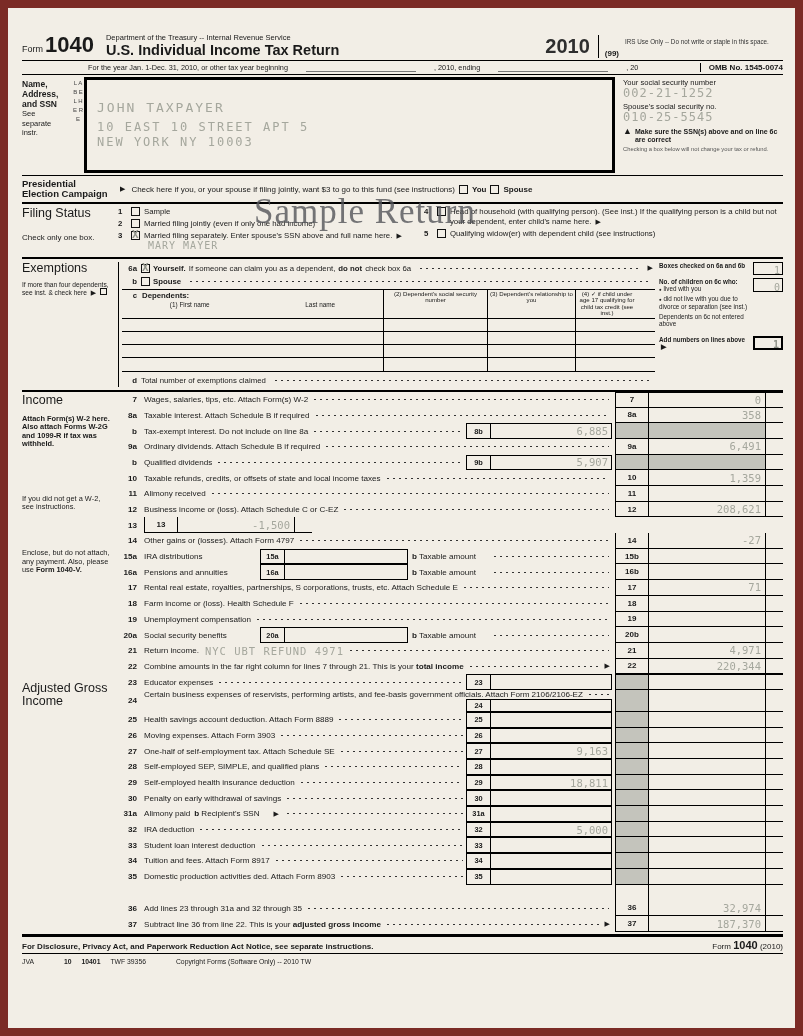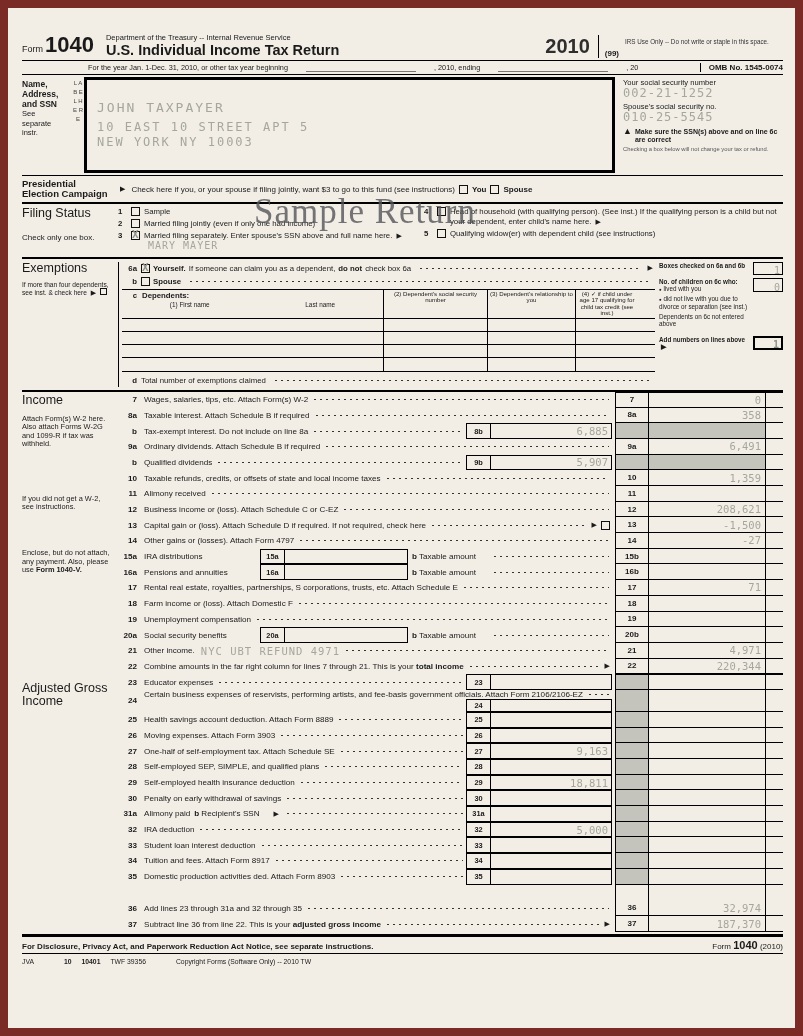--- a/index.html
+++ b/index.html
@@ -89,21 +89,21 @@
   .exr-pair{display:flex;margin-bottom:3px}
   .exr-txt{flex:1;padding-right:3px}
   .exr-val{width:30px;flex:none;border:1px solid #000;font-family:"DejaVu Sans Mono",monospace;color:#a5a79d;font-size:10px;text-align:right;padding:0 2px;display:flex;align-items:flex-end;justify-content:flex-end;min-height:13px}
   .exr-val.thick{border-width:2px;font-weight:bold;color:#8f9288}
   .exr-spacer{width:30px;flex:none}
   .bullet{font-size:4.5px;vertical-align:middle}
   .exr-pair.add{margin-top:9px}
   
   .inc,.agi{padding:0}
   .inc .sb-title{margin-top:2px}
-  .inc .sb-note.n1{margin-top:8px;font-weight:normal}
+  .inc .sb-note.n1{margin-top:8px;font-weight:bold}
   .inc .sb-note.n2{margin-top:46px}
   .inc .sb-note.n3{margin-top:38px}
   .agi .sb-title{margin-top:8px}
   .rows{flex:1;display:flex;flex-direction:column;min-width:0}
   .frow{display:flex;align-items:stretch;min-height:15.7px;font-size:8.1px}
   .frow.spacer{min-height:16px}
   .frow .ln{width:26px;font-weight:bold;text-align:right;padding-right:7px;flex:none;align-self:center}
   .mid{flex:1;display:flex;align-items:center;min-width:0;padding-right:3px;flex-wrap:wrap}
   .lbl{line-height:9px}
   .lbl.fixed{flex:0 0 116px}
@@ -464,26 +464,20 @@
           <div class="mid">
             <span class="lbl">Business income or (loss). Attach Schedule C or C-EZ</span>
             <span class="dots"></span>
           </div>
           <span class="rn">12</span>
           <span class="amt">208,621</span>
           <span class="tail"></span>
         </div>
         <div class="frow">
           <span class="ln">13</span>
-          <div class="mid">
-            <span class="lbl">Capital gain or (loss). Attach Schedule D if required. If not required, check here</span>
-            <span class="dots"></span>
-            <span class="arr">▶</span>
-            <span class="cb line-checkbox"></span>
-          </div>
           <span class="rn">13</span>
           <span class="amt">-1,500</span>
           <span class="tail"></span>
         </div>
         <div class="frow">
           <span class="ln">14</span>
           <div class="mid">
             <span class="lbl">Other gains or (losses). Attach Form 4797</span>
             <span class="dots"></span>
           </div>
@@ -529,21 +523,21 @@
             <span class="lbl">Rental real estate, royalties, partnerships, S corporations, trusts, etc. Attach Schedule E</span>
             <span class="dots"></span>
           </div>
           <span class="rn">17</span>
           <span class="amt">71</span>
           <span class="tail"></span>
         </div>
         <div class="frow">
           <span class="ln">18</span>
           <div class="mid">
-            <span class="lbl">Farm income or (loss). Attach Domestic F</span>
+            <span class="lbl">Farm income or (loss). Health Schedule F</span>
             <span class="dots"></span>
           </div>
           <span class="rn">18</span>
           <span class="amt"></span>
           <span class="tail"></span>
         </div>
         <div class="frow">
           <span class="ln">19</span>
           <div class="mid">
             <span class="lbl">Unemployment compensation</span>
@@ -565,21 +559,21 @@
             <span class="subt">Taxable amount</span>
             <span class="dots"></span>
           </div>
           <span class="rn">20b</span>
           <span class="amt"></span>
           <span class="tail"></span>
         </div>
         <div class="frow">
           <span class="ln">21</span>
           <div class="mid">
-            <span class="lbl">Other income.</span>
+            <span class="lbl">Return income.</span>
             <span class="entry inline-entry">NYC UBT REFUND 4971</span>
             <span class="dots"></span>
           </div>
           <span class="rn">21</span>
           <span class="amt">4,971</span>
           <span class="tail"></span>
         </div>
         <div class="frow">
           <span class="ln">22</span>
           <div class="mid">

